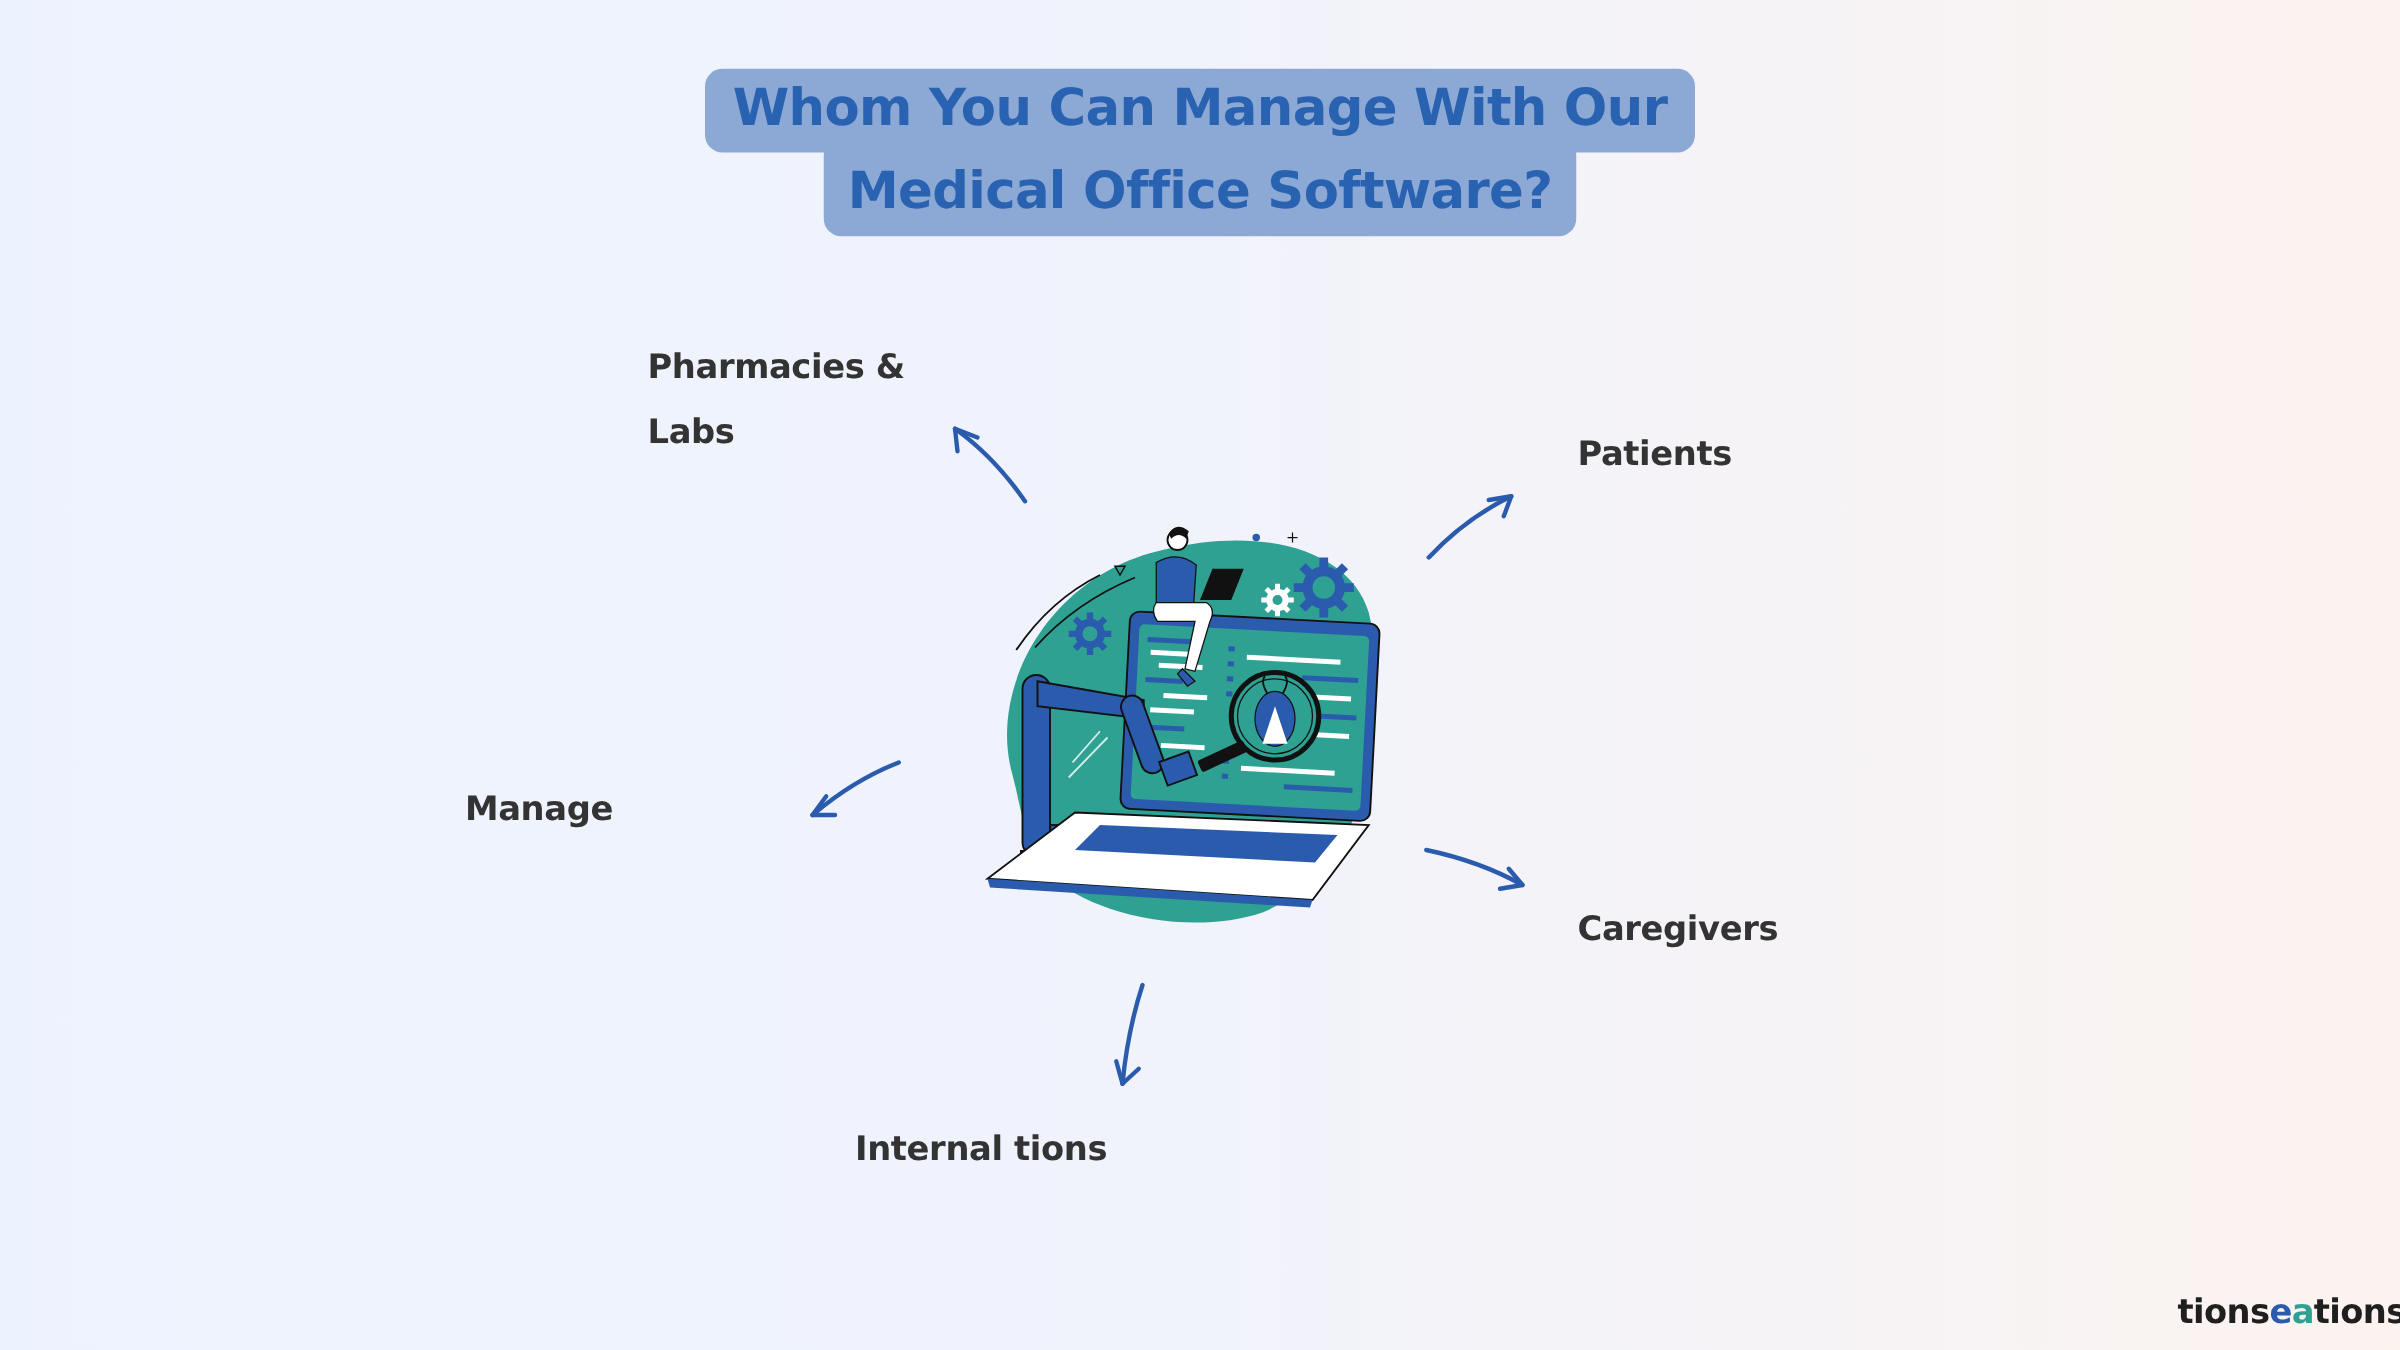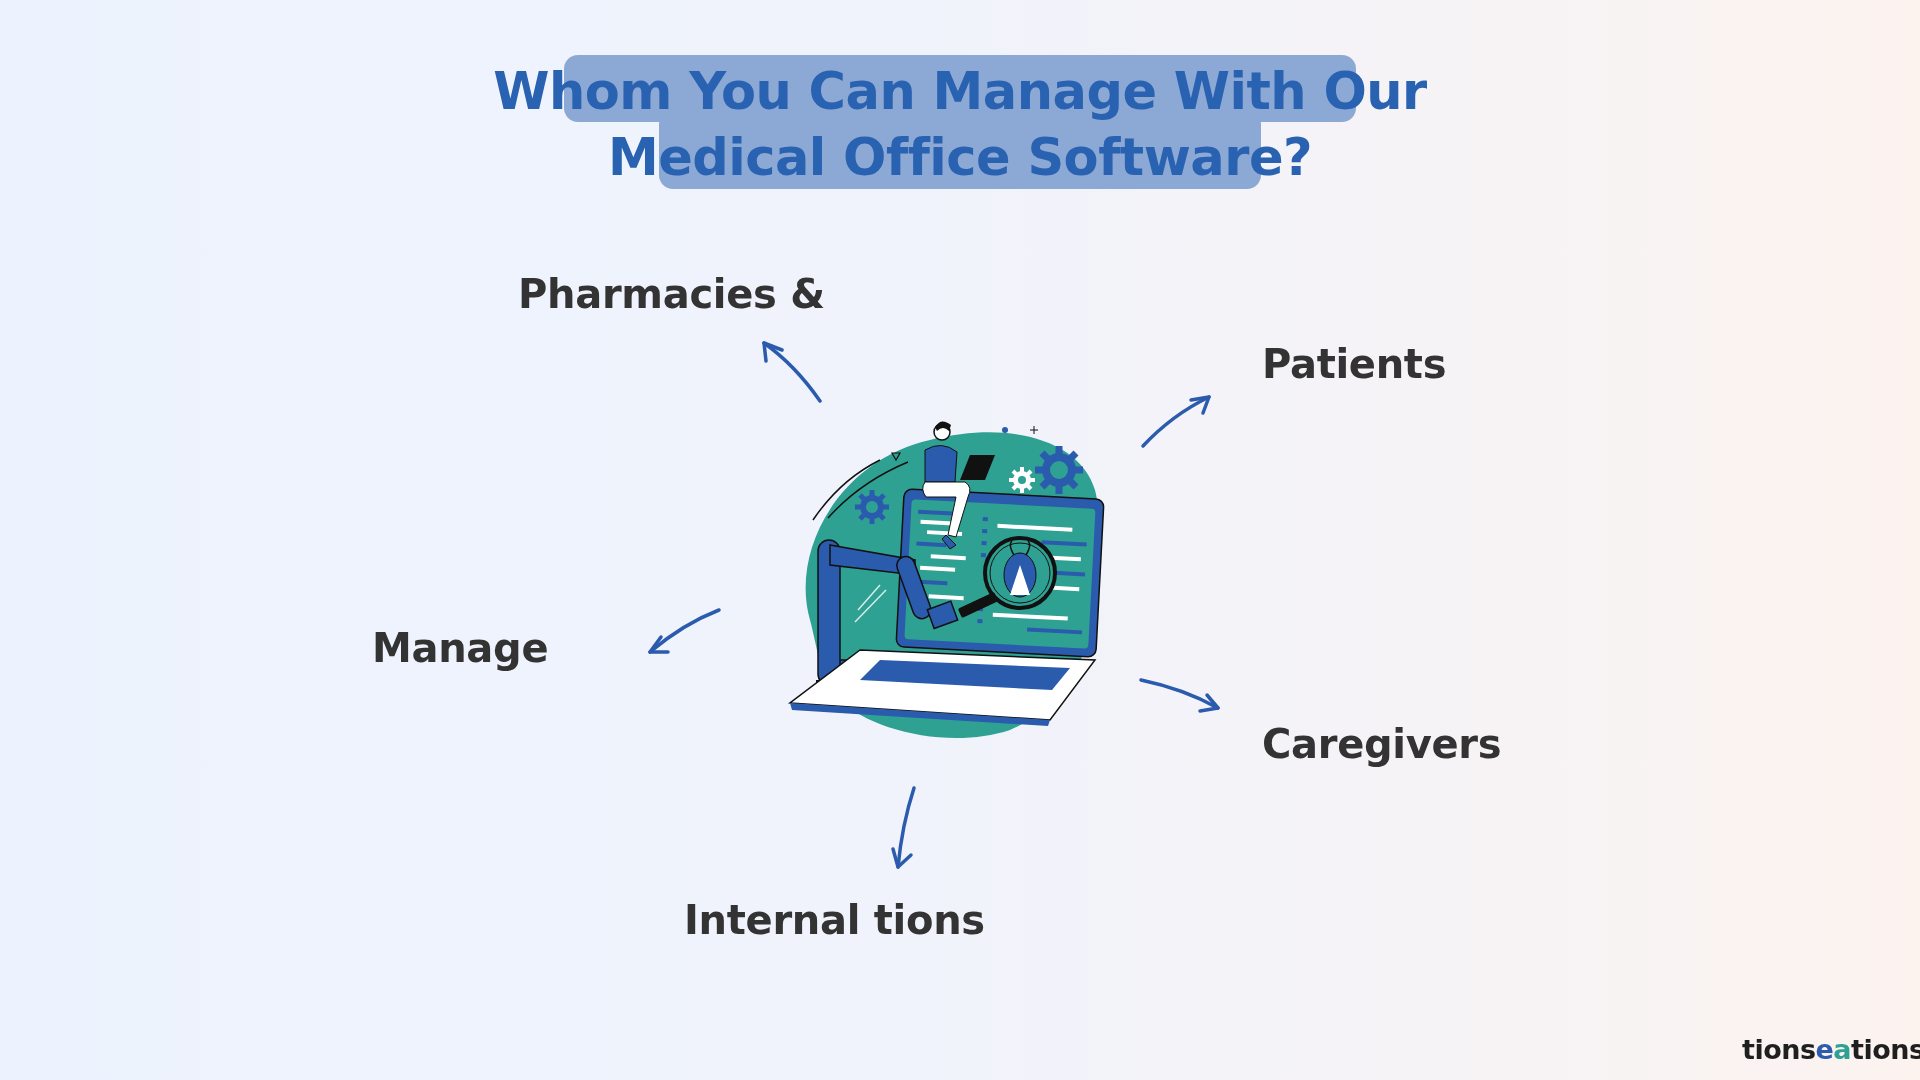--- a/index.html
+++ b/index.html
@@ -9,28 +9,28 @@
     font-family: "DejaVu Sans", "Liberation Sans", sans-serif;
   }
   .title-wrap { position:absolute; left:0; top:0; width:1920px; height:200px; }
   .title-box {
     position:absolute; background:#8CA9D6; border-radius:14px;
   }
   .title-box.line1 { left:564px; top:55px; width:792px; height:67px; }
   .title-box.line2 { left:659px; top:110px; width:602px; height:79px; }
   .title-text {
     position:absolute; left:0; width:1920px; text-align:center;
-    color:#2A62B2; font-weight:bold; font-size:51px; letter-spacing:-0.5px;
+    color:#2A62B2; font-weight:bold; font-size:41px; letter-spacing:-0.5px;
     white-space:nowrap;
   }
   .title-text.l1 { top:62px; }
   .title-text.l2 { top:128px; }
 
   .label {
-    position:absolute; color:#333333; font-weight:bold; font-size:40px;
+    position:absolute; color:#333333; font-weight:bold; font-size:27px;
     line-height:52px; white-space:nowrap; letter-spacing:-0.3px;
   }
   .arrow { position:absolute; left:0; top:0; width:1920px; height:1080px; pointer-events:none; }
   .illus { position:absolute; left:780px; top:410px; width:340px; height:330px; }
   .logo {
     position:absolute; left:1742px; top:1034px; font-weight:bold; font-size:27px;
     color:#1F1F1F; letter-spacing:-0.5px; white-space:nowrap;
   }
   .logo .e { color:#2B5BAD; }
   .logo .a { color:#2EA193; }
@@ -40,20 +40,21 @@
 
 <div class="title-wrap">
   <div class="title-box line1"></div>
   <div class="title-box line2"></div>
   <div class="title-text l1">Whom You Can Manage With Our</div>
   <div class="title-text l2">Medical Office Software?</div>
 </div>
 
 <div class="label" style="left:518px; top:268px;">
   <div>Pharmacies &amp;</div>
+  <div>Labs</div>
 </div>
 <div class="label" style="left:1262px; top:338px;text-align:center;">Patients</div>
 <div class="label" style="left:372px; top:622px;">Manage</div>
 <div class="label" style="left:1262px; top:718px;text-align:right;">Caregivers</div>
 <div class="label" style="left:684px; top:894px;">Internal tions</div>
 
 <svg class="arrow" viewBox="0 0 1920 1080">
   <g fill="none" stroke="#2B5BAD" stroke-width="3.5" stroke-linecap="round" stroke-linejoin="round">
     <g>
       <path d="M820 401 Q795 365 764 343"></path>

